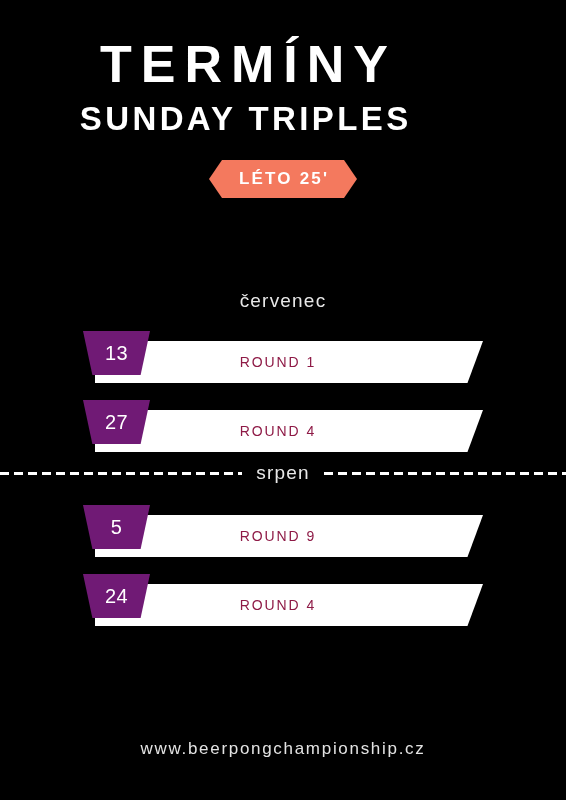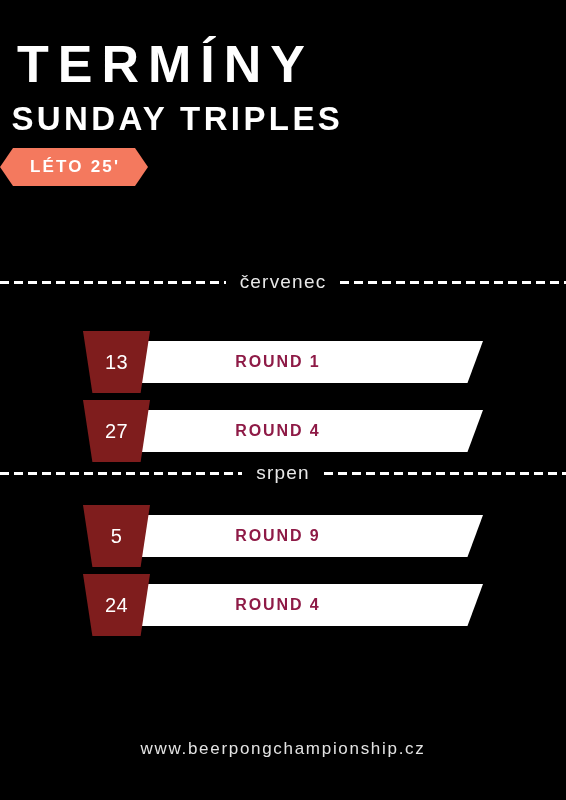--- a/index.html
+++ b/index.html
@@ -19,22 +19,23 @@
     position: relative;
     width: 566px;
     height: 800px;
     background: #000000;
   }
 
   
   .header {
     position: absolute;
     top: 0;
-    left: 8px;
+    left: 0;
     width: 488px;
+    text-align: center;
   }
 
   .title-main {
     margin: 0;
     padding-top: 38px;
     font-size: 52px;
     font-weight: 700;
     color: #ffffff;
     letter-spacing: 9px;
     line-height: 1.0;
@@ -47,25 +48,25 @@
     font-size: 33px;
     font-weight: 700;
     color: #ffffff;
     letter-spacing: 3.4px;
     line-height: 1.0;
     text-indent: 3.4px;
   }
 
   .badge-wrap {
     position: absolute;
-    top: 148px;
-    left: 0;
-    width: 566px;
-    display: flex;
-    justify-content: flex-start;
+    top: 160px;
+    left: 0;
+    width: 566px;
+    display: flex;
+    justify-content: center;
   }
 
   .badge {
     width: 148px;
     height: 38px;
     background: #F4795E;
     -webkit-clip-path: polygon(13px 0, 135px 0, 148px 50%, 135px 100%, 13px 100%, 0 50%);
     clip-path: polygon(13px 0, 135px 0, 148px 50%, 135px 100%, 13px 100%, 0 50%);
     display: flex;
     align-items: center;
@@ -140,36 +141,36 @@
   .bar-label {
     position: absolute;
     left: 95px;
     top: 10px;
     width: 388px;
     height: 42px;
     display: flex;
     align-items: center;
     justify-content: center;
     color: #8E1A46;
-    font-size: 16px;
-    font-weight: 700;
+    font-size: 14px;
+    font-weight: 400;
     letter-spacing: 1.9px;
     text-indent: 1.9px;
     padding-right: 24px;
     box-sizing: border-box;
     text-align: center;
   }
 
   .day-tag {
     position: absolute;
     left: 83px;
     top: 0;
     width: 67px;
-    height: 62px;
-    background: #7f1d1d;
+    height: 44px;
+    background: #701a75;
     -webkit-clip-path: polygon(0 0, 100% 0, 86% 100%, 14% 100%);
     clip-path: polygon(0 0, 100% 0, 86% 100%, 14% 100%);
     display: flex;
     align-items: center;
     justify-content: center;
   }
 
   .day-num {
     color: #ffffff;
     font-size: 20px;
@@ -204,21 +205,21 @@
     <h1 class="title-main">TERMÍNY</h1>
     <h2 class="title-sub">SUNDAY TRIPLES</h2>
   </div>
 
   <div class="badge-wrap">
     <div class="badge">
       <span class="badge-text">LÉTO 25'</span>
     </div>
   </div>
 
-  <div class="month-divider" style="top:268px;">
+  <div class="month-divider" style="top:287px;flex-direction:column;">
     <span class="dash-line left"></span>
     <span class="month-name">červenec</span>
     <span class="dash-line right"></span>
   </div>
 
   <div class="event-row" style="top:331px;">
     <div class="bar-white"></div>
     <div class="bar-label">ROUND 1</div>
     <div class="day-tag">
       <span class="day-num">13</span>

